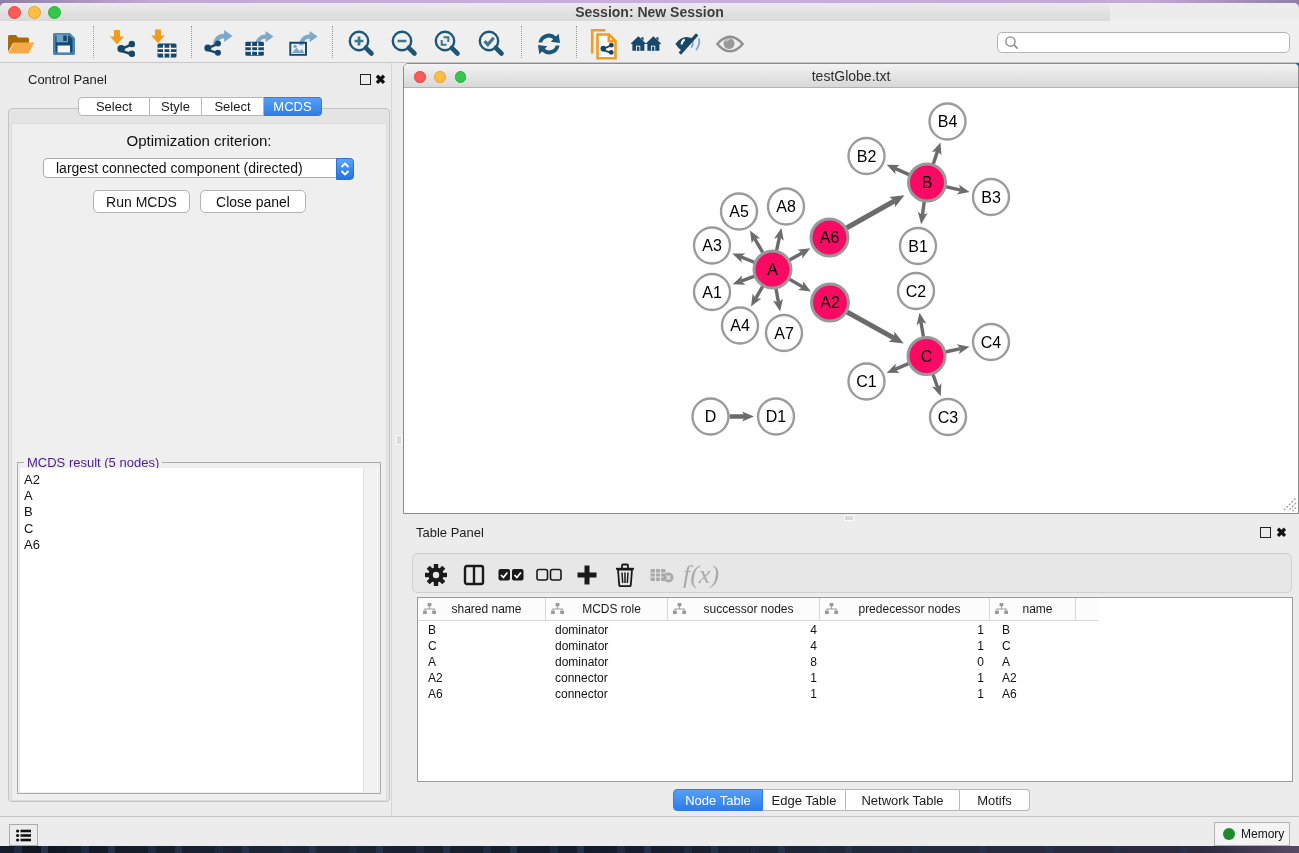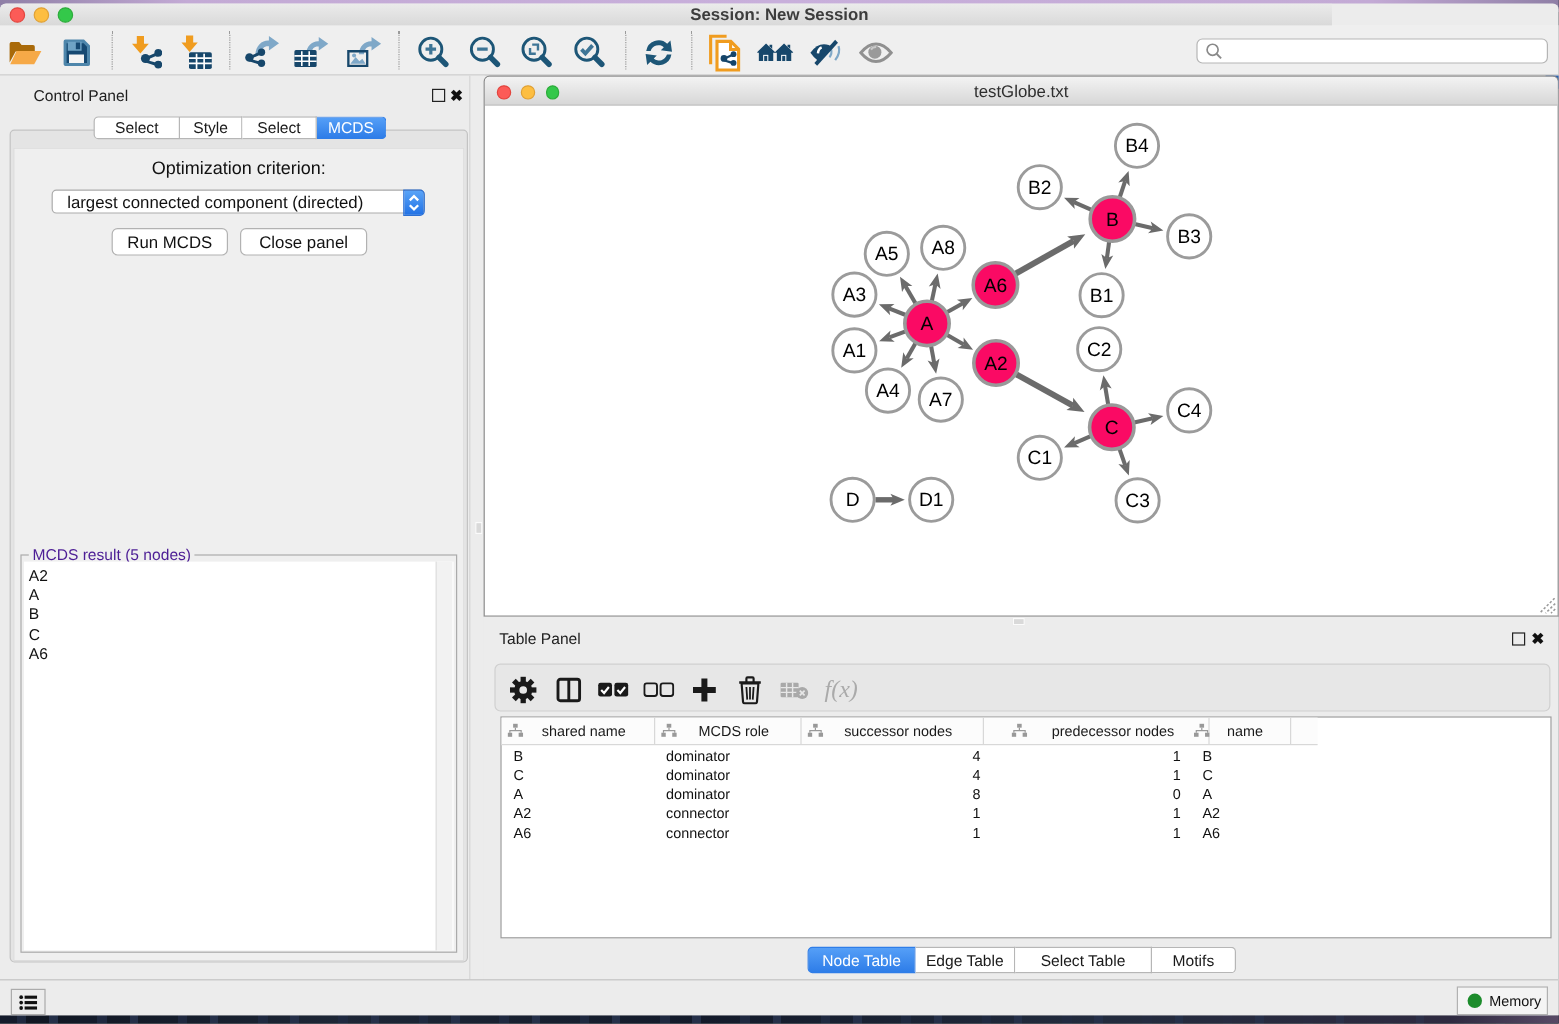--- a/index.html
+++ b/index.html
@@ -477,21 +477,21 @@
 <g fill="#a9a9a9">
               <rect x="0.5" y="2" width="15" height="12" rx="1"></rect>
             </g>
 <g stroke="#e7e7e7" stroke-width="1.2">
               <path d="M0.5 6 h15 M0.5 10 h15 M5.5 2 v12 M10.5 2 v12"></path>
             </g>
 <circle cx="18.5" cy="10.5" r="5" fill="#a9a9a9"></circle>
 <path d="M16.5 8.5 l4 4 M20.5 8.5 l-4 4" stroke="#e7e7e7" stroke-width="1.4"></path>
           </svg>
         </div>
-<div class="tbi" style="left:266px;width:44px;height:38px;font-family:'Liberation Serif',serif;font-style:italic;font-size:20px;color:#aaa;">f(x)</div>
+<div class="tbi" style="left:266px;width:44px;height:38px;font-family:'Liberation Serif',serif;font-style:italic;font-size:26px;color:#aaa;">f(x)</div>
       </div>
     <div id="ttable">
         <div class="th-row" style="width:658px;padding-left:22px;">
 <div class="th" style="left:0px;width:127px;">
             <svg width="13" height="12" viewBox="0 0 13 12">
               <g fill="#999">
                 <rect x="4.6" y="0" width="3.8" height="3.4"></rect>
                 <rect x="0" y="7.6" width="3.8" height="3.4"></rect>
                 <rect x="9.2" y="7.6" width="3.8" height="3.4"></rect>
                 <path d="M6 3.4 h1 v2.2 h-1 Z M1.4 5.4 h10.4 v1 H1.4 Z M1.4 5.8 h1 v1.8 h-1 Z M10.8 5.8 h1 v1.8 h-1 Z"></path>
@@ -514,21 +514,21 @@
             <svg width="13" height="12" viewBox="0 0 13 12">
               <g fill="#999">
                 <rect x="4.6" y="0" width="3.8" height="3.4"></rect>
                 <rect x="0" y="7.6" width="3.8" height="3.4"></rect>
                 <rect x="9.2" y="7.6" width="3.8" height="3.4"></rect>
                 <path d="M6 3.4 h1 v2.2 h-1 Z M1.4 5.4 h10.4 v1 H1.4 Z M1.4 5.8 h1 v1.8 h-1 Z M10.8 5.8 h1 v1.8 h-1 Z"></path>
               </g>
             </svg>
             <span style="margin-left:10px;">successor nodes</span>
           </div>
-<div class="th" style="left:420px;width:169px;">
+<div class="th" style="left:402px;width:169px;">
             <svg width="13" height="12" viewBox="0 0 13 12">
               <g fill="#999">
                 <rect x="4.6" y="0" width="3.8" height="3.4"></rect>
                 <rect x="0" y="7.6" width="3.8" height="3.4"></rect>
                 <rect x="9.2" y="7.6" width="3.8" height="3.4"></rect>
                 <path d="M6 3.4 h1 v2.2 h-1 Z M1.4 5.4 h10.4 v1 H1.4 Z M1.4 5.8 h1 v1.8 h-1 Z M10.8 5.8 h1 v1.8 h-1 Z"></path>
               </g>
             </svg>
             <span style="margin-left:10px;">predecessor nodes</span>
           </div>
@@ -566,21 +566,21 @@
 <div class="td" style="left:584px;top:72px;">A2</div>
 <div class="td" style="left:10px;top:88px;">A6</div>
 <div class="td" style="left:137px;top:88px;">connector</div>
 <div class="td" style="left:250px;top:88px;width:149px;text-align:right;">1</div>
 <div class="td" style="left:402px;top:88px;width:164px;text-align:right;">1</div>
 <div class="td" style="left:584px;top:88px;">A6</div>
       </div>
     <div id="tp-tabs">
       <div class="tab first sel" style="width:90px;">Node Table</div>
       <div class="tab" style="width:83px;">Edge Table</div>
-      <div class="tab" style="width:114px;">Select Table</div>
+      <div class="tab" style="width:114px;">Network Table</div>
       <div class="tab last" style="width:70px;">Motifs</div>
     </div>
   </div>
   <div id="statusbar">
     <div id="listbtn">
         <svg width="15" height="13" viewBox="0 0 15 13">
       <g fill="#111">
             <circle cx="1.6" cy="2" r="1.6"></circle>
             <circle cx="1.6" cy="6.5" r="1.6"></circle>
             <circle cx="1.6" cy="11" r="1.6"></circle>

